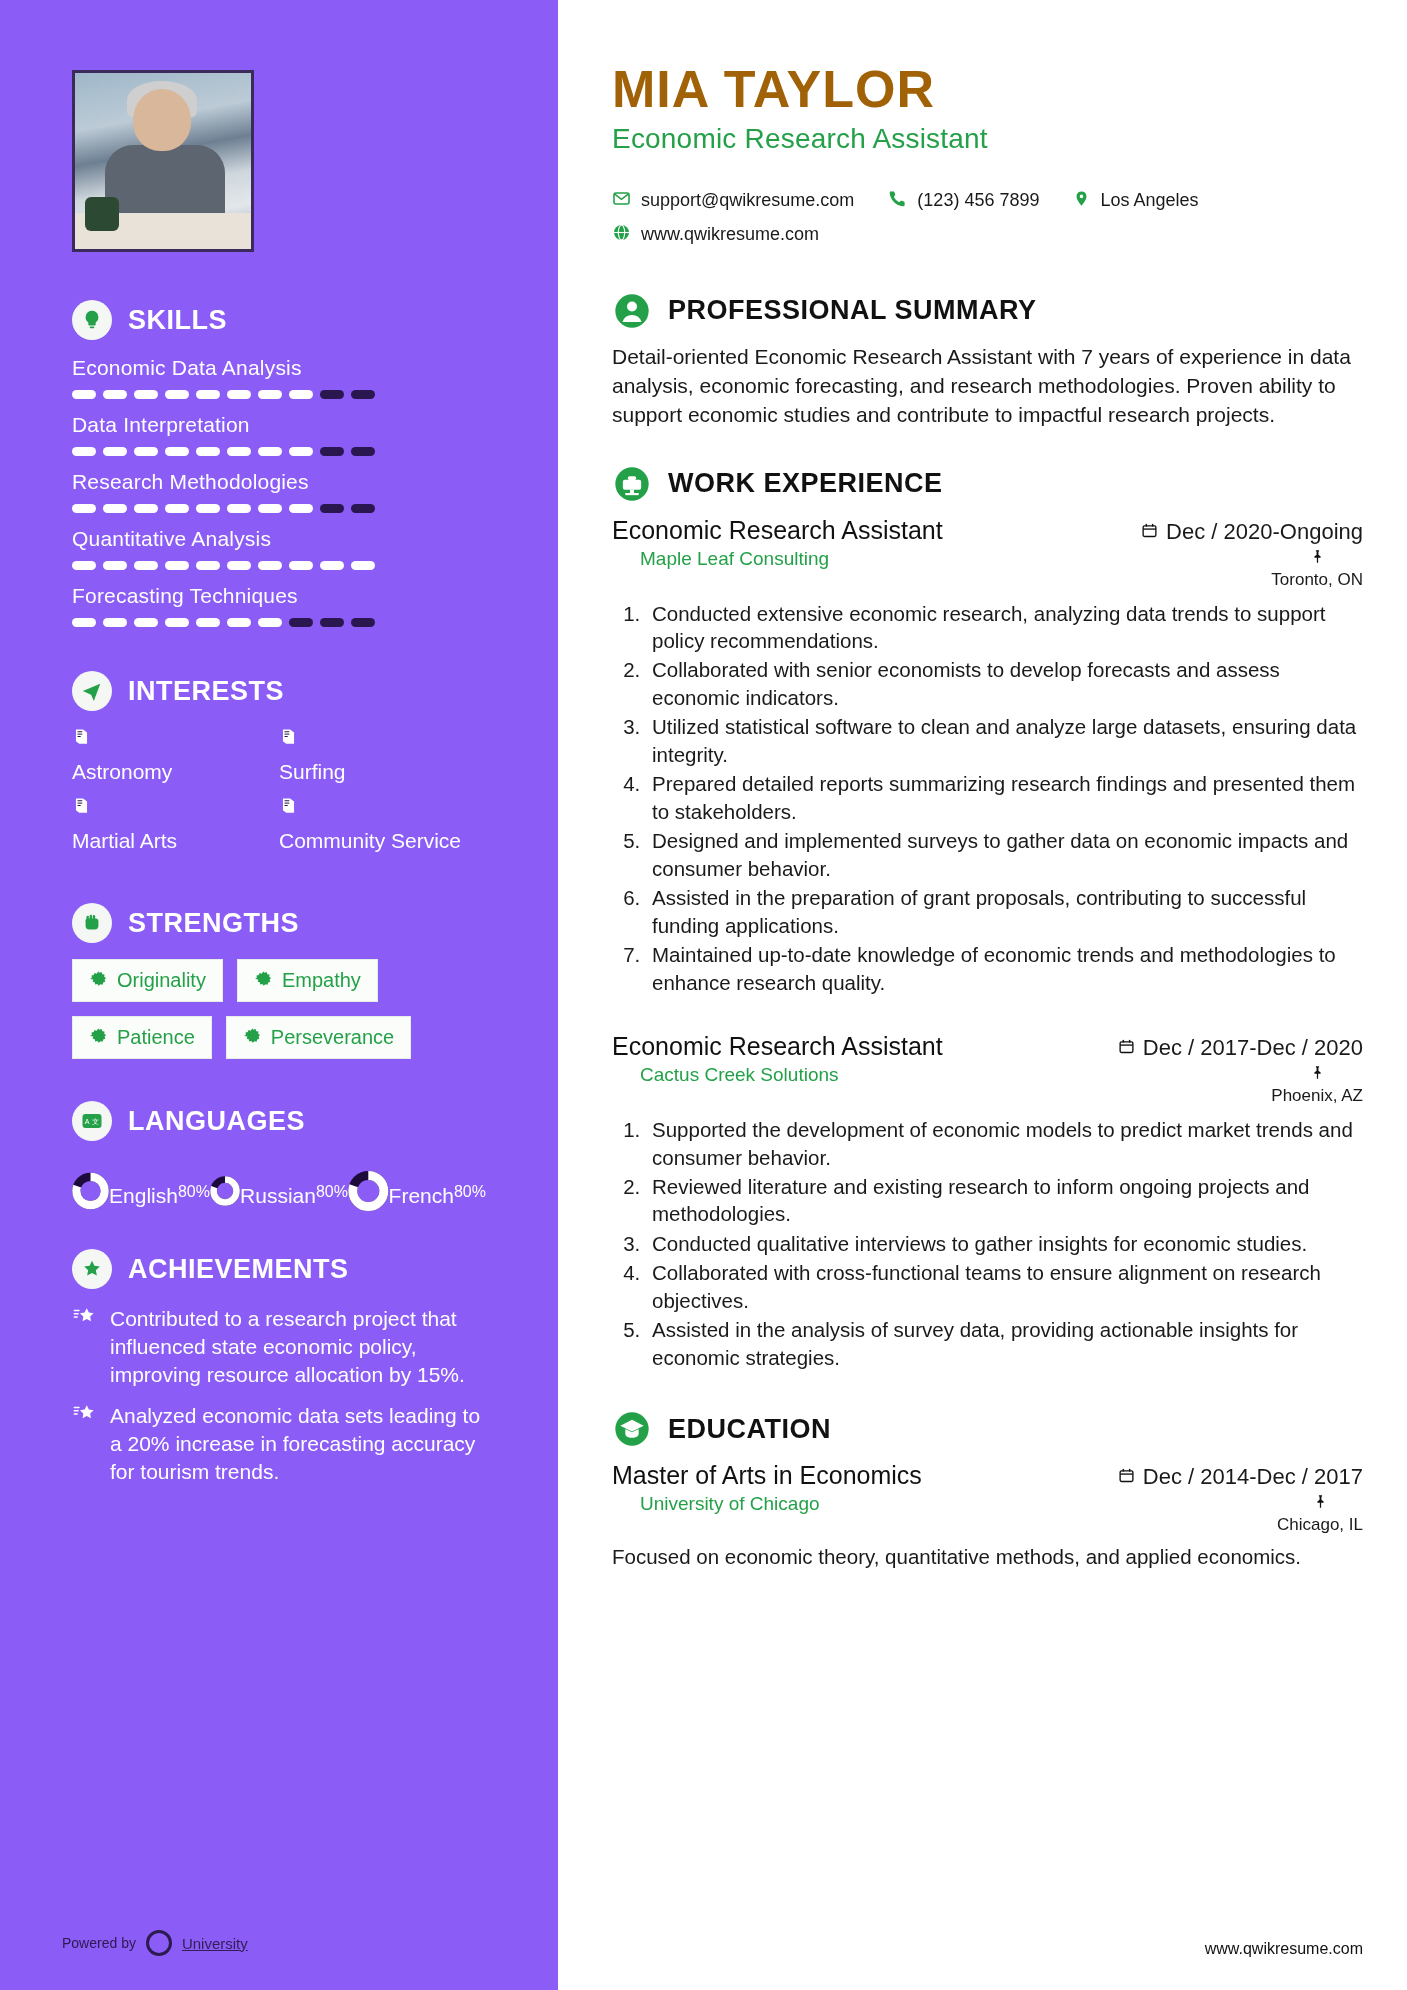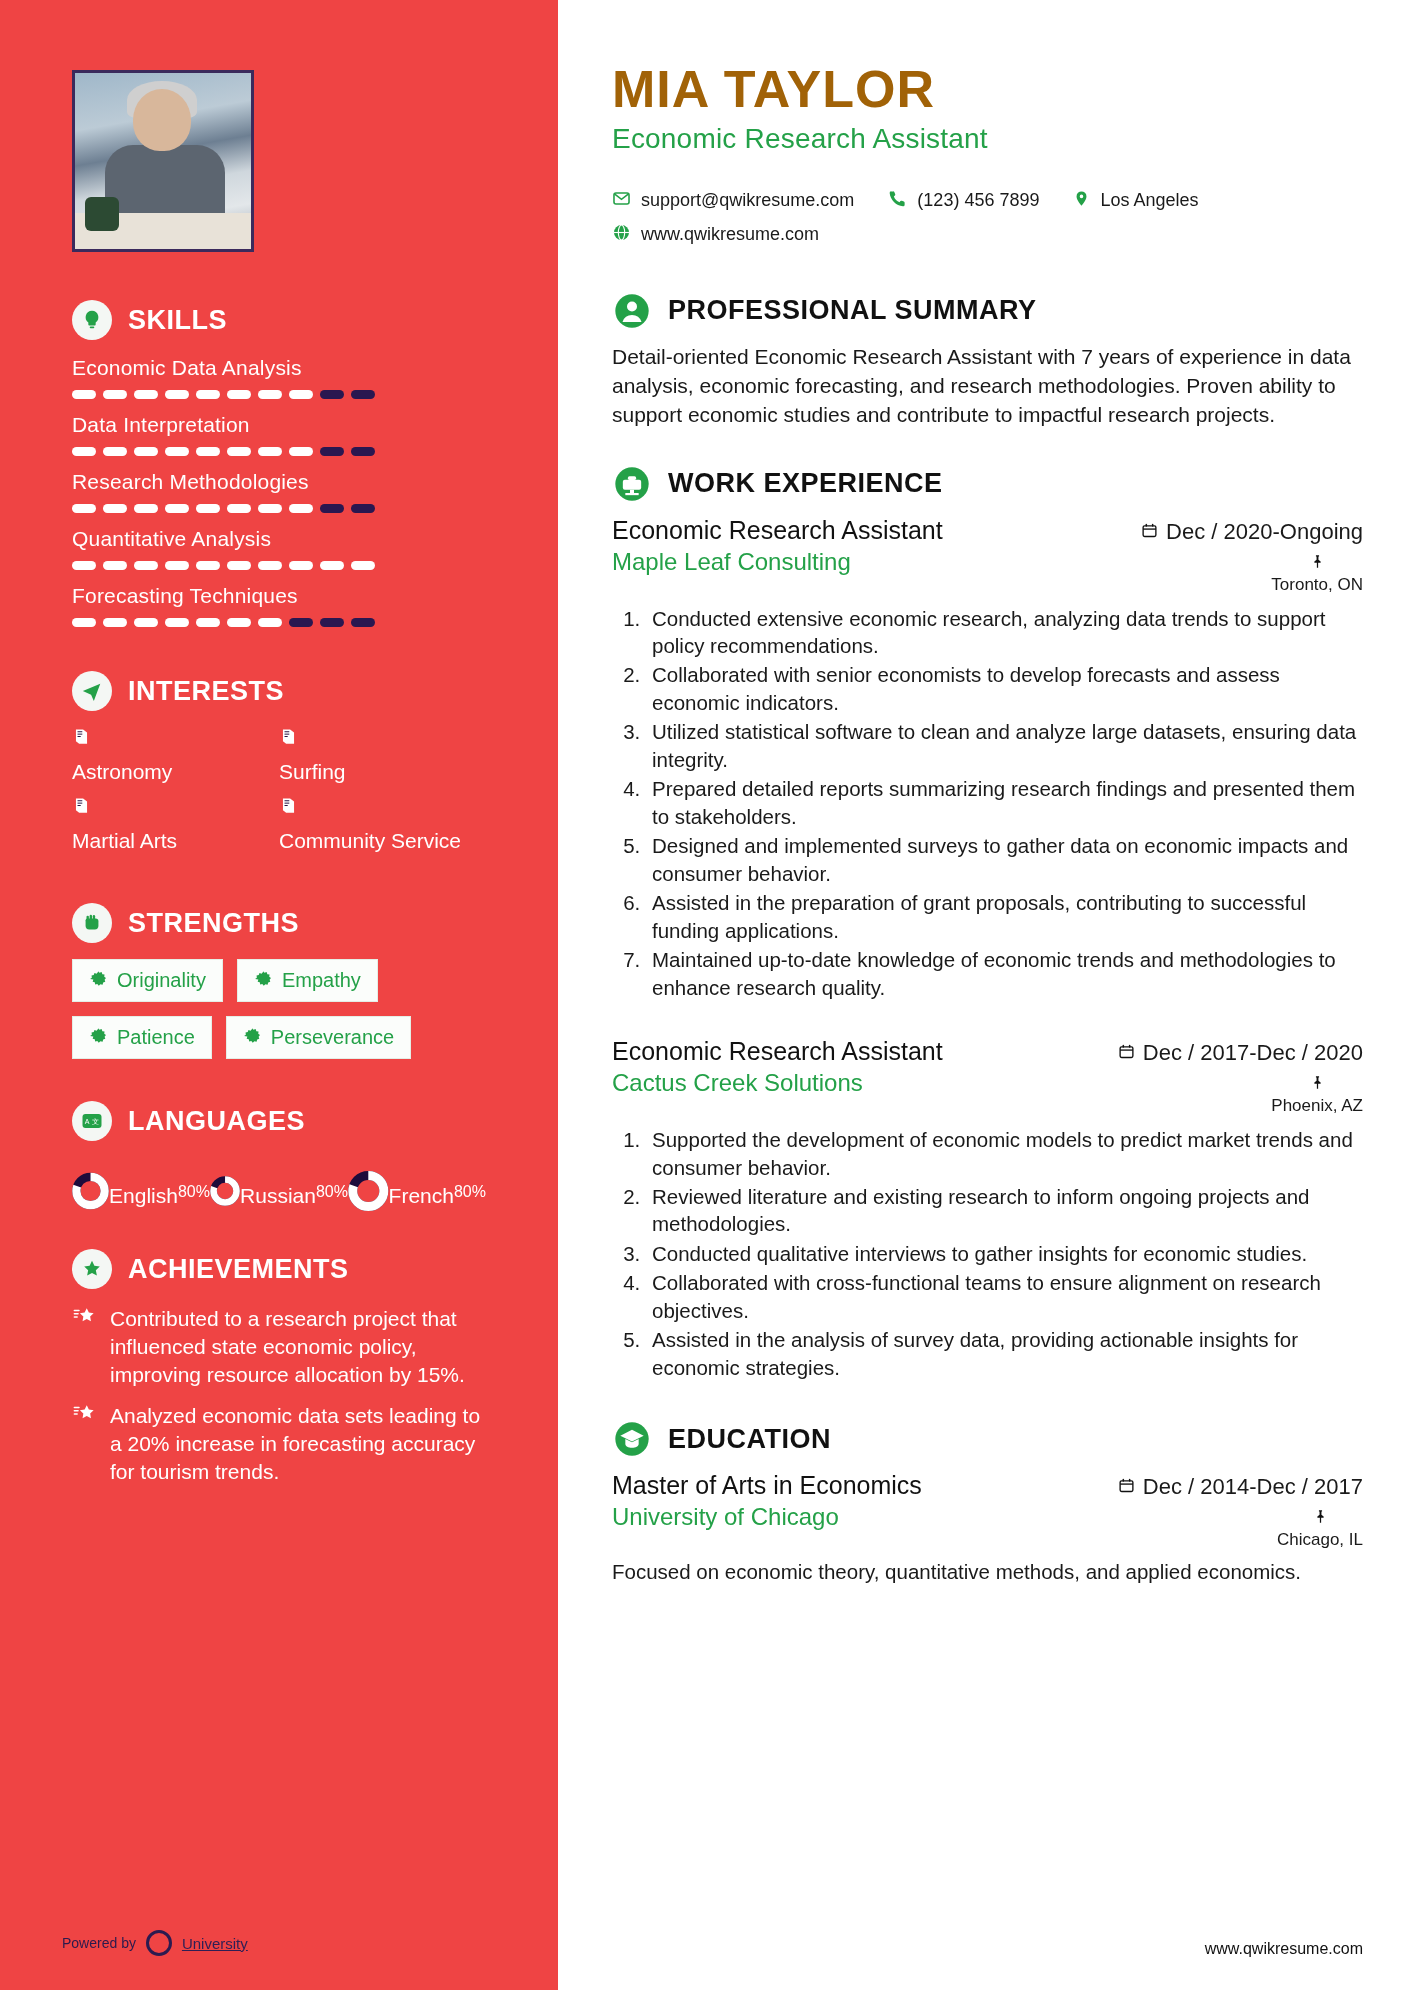--- a/index.html
+++ b/index.html
@@ -6,21 +6,21 @@
   html, body {
     width: 1407px; height: 1990px;
     font-family: "Liberation Sans", sans-serif;
     background: #ffffff;
   }
   .page { position: relative; width: 1407px; height: 1990px; display: flex; background:#ffffff; }
 
   
   .sidebar {
     width: 558px; min-width: 558px;
-    background: #ef4444;
+    background: #8b5cf6;
     position: relative;
     padding: 70px 0 0 0;
   }
   .photo-wrap { padding-left: 72px; }
   .photo {
     width: 182px; height: 182px;
     border: 3px solid #3b2a5c;
     background: linear-gradient(170deg,#9fb7c9 0%,#bccbd6 28%,#6d7f92 45%,#cfd7dd 62%,#e3e7ea 78%,#8e9aa6 100%);
     position: relative; overflow: hidden;
   }
@@ -114,21 +114,21 @@
     display:flex; align-items:center; justify-content:center; flex:0 0 auto; }
   .sec-head .t { font-size:27px; font-weight:bold; color:#111111; letter-spacing:.5px; }
 
   .summary { font-size:21px; color:#1a1a1a; line-height:1.38; font-weight:300; }
 
   .job { margin-top:12px; }
   .job-top { display:flex; justify-content:space-between; align-items:baseline; }
   .job-title { font-size:25px; font-weight:500; color:#111111; }
   .job-meta { font-size:22px; color:#1a1a1a; display:flex; align-items:center; gap:8px; white-space:nowrap; }
   .job-sub { display:flex; justify-content:space-between; align-items:baseline; margin-top:3px; }
-  .job-company { font-size:24px; color:#24a148; font-weight:400; }
+  .job-company { font-size:19px; color:#24a148; font-weight:400;margin-left:28px; }
   .job-loc { font-size:17px; color:#1a1a1a; display:flex; align-items:center; gap:0; white-space:nowrap;flex-direction:column; }
 
   ol.duties { margin: 10px 0 0 34px; }
   ol.duties li { font-size:20.5px; color:#1a1a1a; line-height:1.34; font-weight:300; margin-bottom:2px; padding-left:6px; }
 
   .edu-desc { font-size:20.5px; color:#1a1a1a; line-height:1.34; font-weight:300; margin-top:8px; }
 
   .main-footer { position:absolute; right:44px; bottom:32px; font-size:16px; color:#111111; }
 </style>
 </head>

